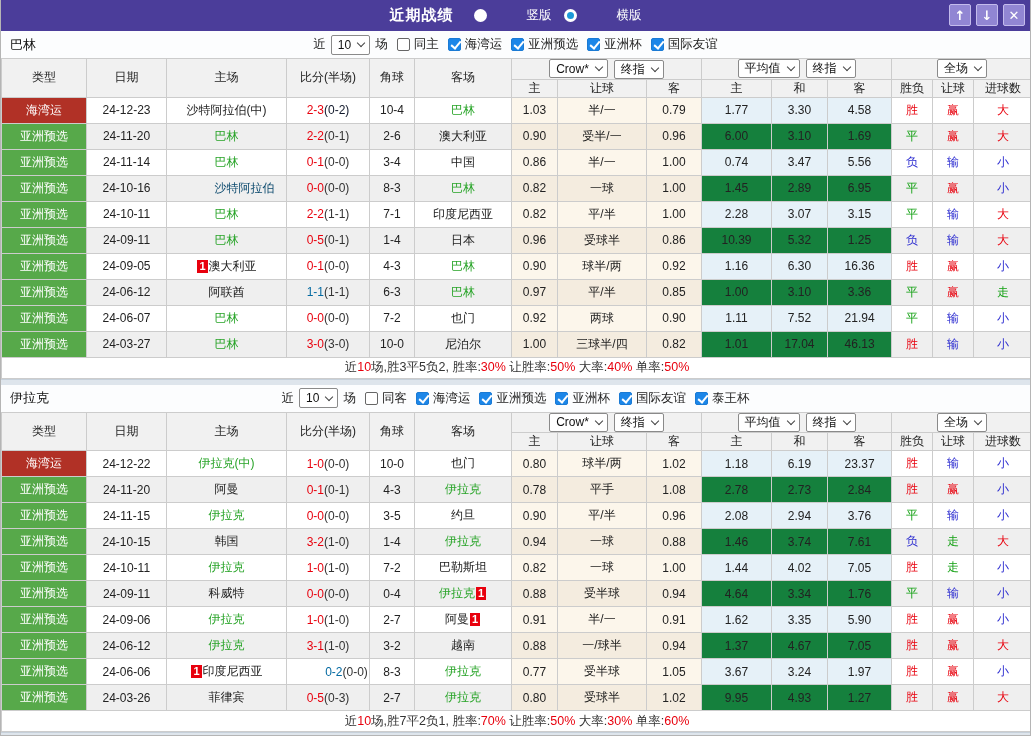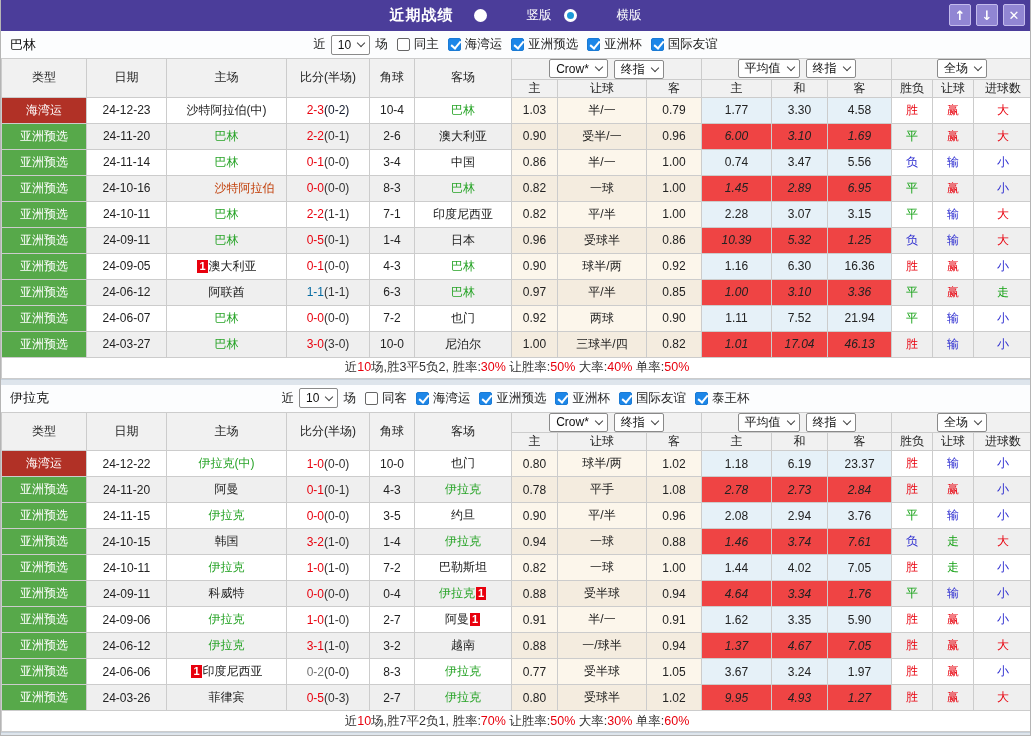--- a/index.html
+++ b/index.html
@@ -42,21 +42,21 @@
   thead th { background:#f1f1f1; font-weight:normal; font-size:12px; color:#222; }
   thead tr.selrow th { height:20px; }
   thead tr.subrow th { height:17px; }
   thead .sel { height:19px; margin:0 3px; background:#fff; }
   tbody td { height:26px; }
   tr.odd td { background:#fff; }
   tr.even td { background:#efefef; }
   tr.odd td.crow { background:#fcf6eb; }
   tr.even td.crow { background:#f4ecdf; }
   tr.odd td.avg { background:#e6f1f8; }
-  tr.even td.avg { background:#ef4444;font-style:italic; }
+  tr.even td.avg { background:#15803d; }
   td.type { color:#fff; }
   tr.summary td { height:21px; background:#fff; font-size:12.5px; }
   .seg-k { color:#333; }
   .card { display:inline-block; background:#e8000d; color:#fff; font-size:11px; line-height:13px;
           padding:0 2px; margin:0 1px; font-weight:bold; }
   .gap { height:6px; background:#dee5ec; border-top:1px solid #c6d0da; }
 </style>
 </head>
 <body>
 
@@ -202,21 +202,21 @@
             <td class="avg">0.74</td>
             <td class="avg">3.47</td>
             <td class="avg">5.56</td>
             <td><span style="color: rgb(43, 43, 208);">负</span></td>
             <td><span style="color: rgb(43, 43, 208);">输</span></td>
             <td><span style="color: rgb(43, 43, 208);">小</span></td>
           </tr>
           <tr class="even">
             <td class="type" style="background: rgb(87, 169, 74);">亚洲预选</td>
             <td>24-10-16</td>
-            <td><span style="color: #c2410c; margin-left: 36px;">沙特阿拉伯</span></td>
+            <td><span style="color: #0c4a6e; margin-left: 36px;">沙特阿拉伯</span></td>
             <td><span style="color: rgb(232, 0, 13);">0-0</span><span style="color: rgb(51, 51, 51);">(0-0)</span></td>
             <td>8-3</td>
             <td><span style="color: rgb(40, 164, 40);">巴林</span></td>
             <td class="crow">0.82</td>
             <td class="crow">一球</td>
             <td class="crow">1.00</td>
             <td class="avg">1.45</td>
             <td class="avg">2.89</td>
             <td class="avg">6.95</td>
             <td><span style="color: rgb(18, 160, 18);">平</span></td>
@@ -545,21 +545,21 @@
             <td class="avg">4.67</td>
             <td class="avg">7.05</td>
             <td><span style="color: rgb(232, 0, 13);">胜</span></td>
             <td><span style="color: rgb(232, 0, 13);">赢</span></td>
             <td><span style="color: rgb(232, 0, 13);">大</span></td>
           </tr>
           <tr class="odd">
             <td class="type" style="background: rgb(87, 169, 74);">亚洲预选</td>
             <td>24-06-06</td>
             <td><span class="card">1</span><span style="color: rgb(34, 34, 34);">印度尼西亚</span></td>
-            <td><span style="color: #737373;">0-2</span><span style="color: rgb(51, 51, 51);">(0-0)</span></td>
+            <td><span style="color: #0369a1; padding-left: 37px;">0-2</span><span style="color: rgb(51, 51, 51);">(0-0)</span></td>
             <td>8-3</td>
             <td><span style="color: rgb(40, 164, 40);">伊拉克</span></td>
             <td class="crow">0.77</td>
             <td class="crow">受半球</td>
             <td class="crow">1.05</td>
             <td class="avg">3.67</td>
             <td class="avg">3.24</td>
             <td class="avg">1.97</td>
             <td><span style="color: rgb(232, 0, 13);">胜</span></td>
             <td><span style="color: rgb(232, 0, 13);">赢</span></td>

